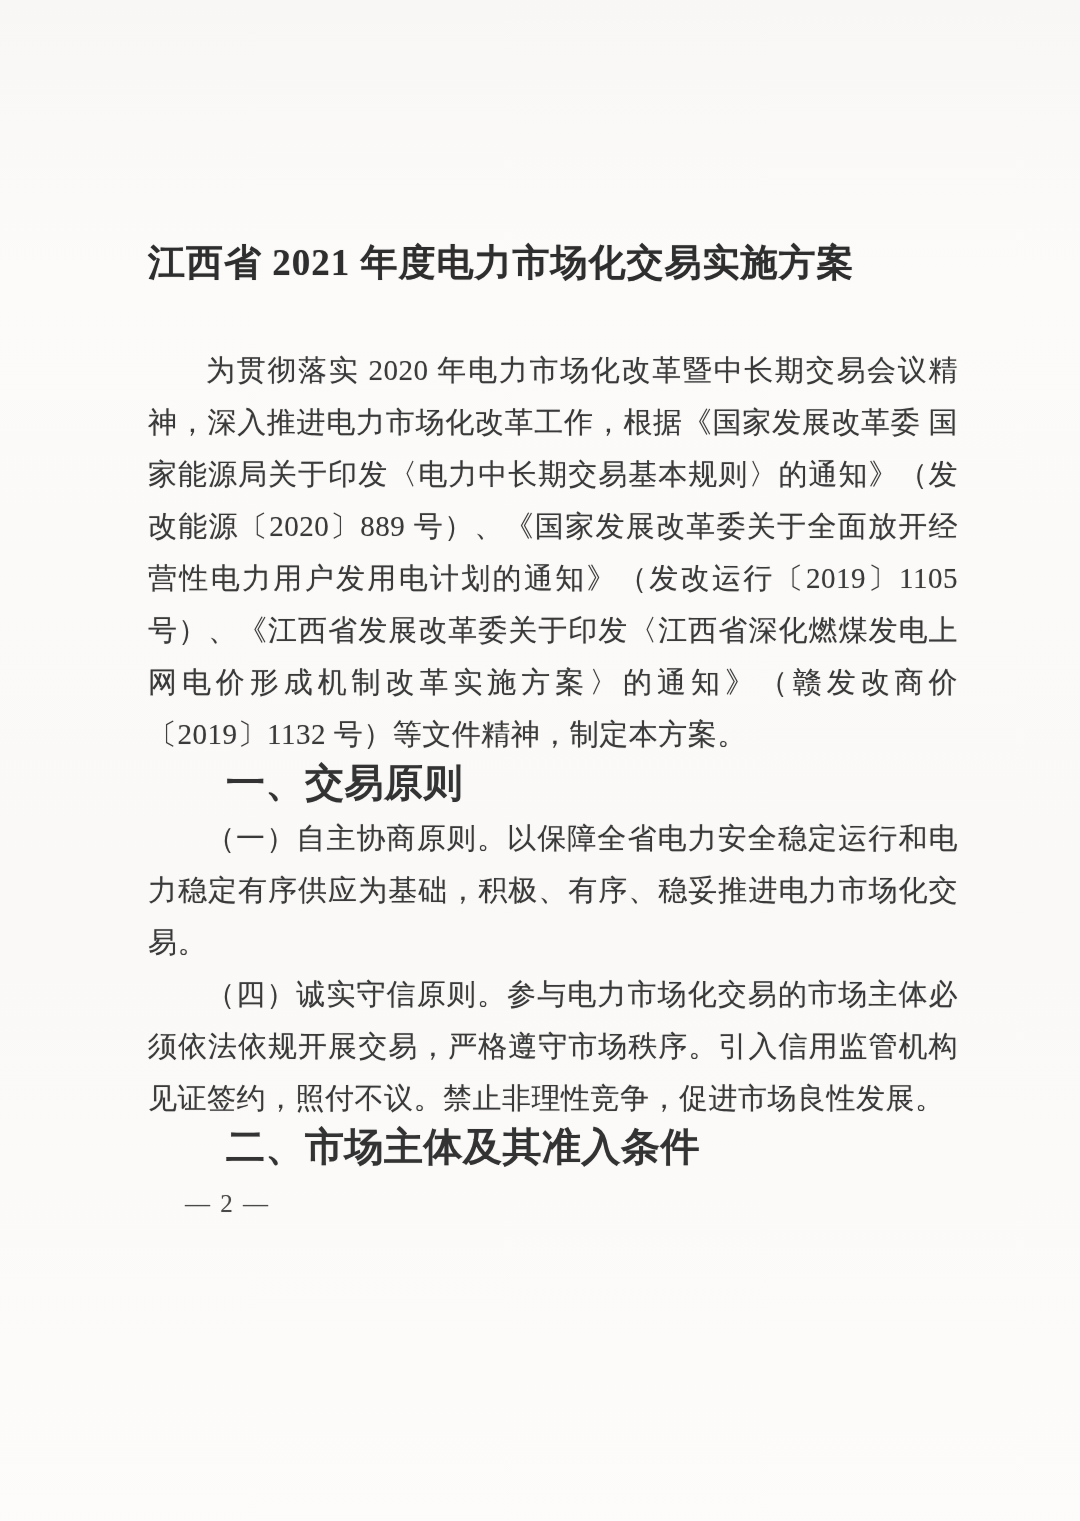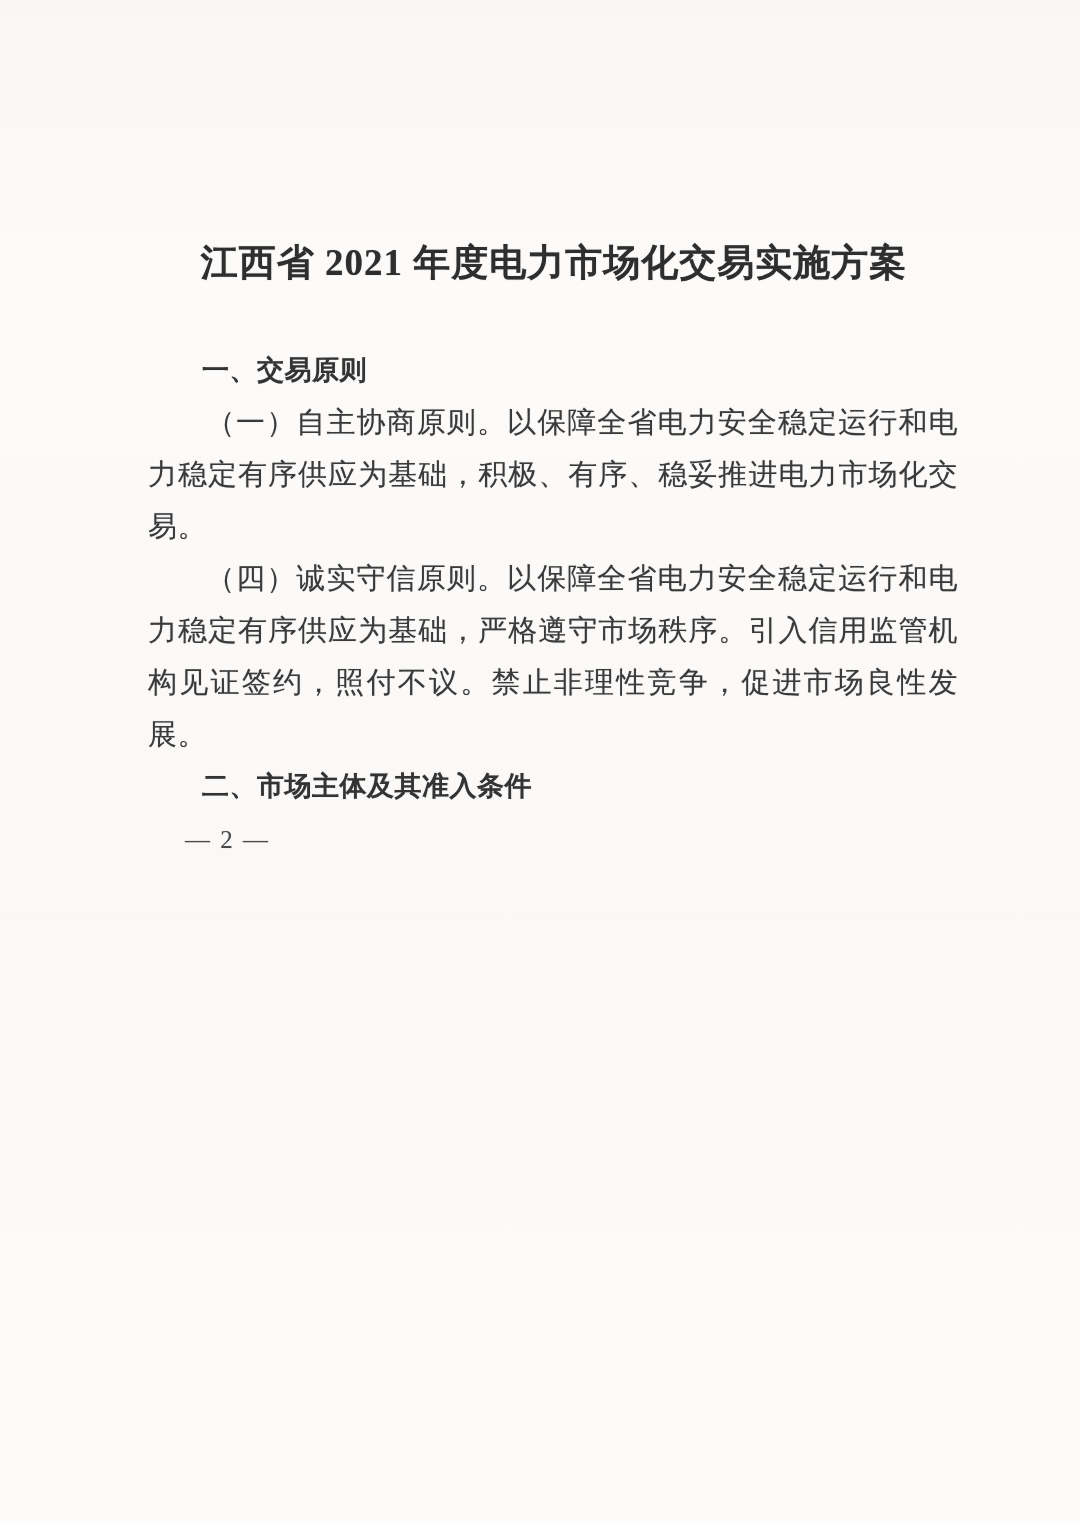--- a/index.html
+++ b/index.html
@@ -14,21 +14,21 @@
     margin: 0 auto;
     background:
       linear-gradient(180deg, rgba(244,243,241,0.55) 0%, rgba(250,249,248,0.35) 18%, rgba(246,245,243,0.45) 60%, rgba(252,251,250,0.3) 100%),
       #fdfcfb;
     overflow: hidden;
     font-family: "Liberation Serif", "DejaVu Serif", serif;
     color: #3a3a3a;
   }
   .doc-title {
     margin: 238px 120px 0 148px;
-    text-align: center;
+    text-align: left;
     font-size: 37px;
     font-weight: bold;
     letter-spacing: 1px;
     color: #2e2e2e;
     text-shadow: 0 0 1px rgba(40,40,40,0.45);
   }
   .doc-body {
     margin: 56px 122px 0 148px;
     font-size: 29px;
     line-height: 52px;
@@ -36,40 +36,41 @@
     text-align: justify;
     text-shadow: 0 0 1px rgba(50,50,50,0.35);
   }
   .doc-body p {
     margin: 0;
     text-indent: 2em;
   }
   .doc-body .section-heading {
     margin: 0;
     text-indent: 2em;
-    font-family: Liberation Sans, sans-serif;
+    font-family: Liberation Mono, monospace;
     font-weight: bold;
-    font-size: 27px;
+    font-size: 39px;
     color: #333333;
   }
   .page-footer {
     margin: 14px 0 0 185px;
     font-size: 25px;
     letter-spacing: 2px;
     color: #4a4a4a;
     text-shadow: 0 0 1px rgba(60,60,60,0.3);
   }
 </style>
 </head>
 <body>
 
 <div class="page">
   <h1 class="doc-title">江西省 2021 年度电力市场化交易实施方案</h1>
 
   <div class="doc-body">
+    <p>为贯彻落实 2020 年电力市场化改革暨中长期交易会议精神，深入推进电力市场化改革工作，根据《国家发展改革委 国家能源局关于印发〈电力中长期交易基本规则〉的通知》（发改能源〔2020〕889 号）、《国家发展改革委关于全面放开经营性电力用户发用电计划的通知》（发改运行〔2019〕1105 号）、《江西省发展改革委关于印发〈江西省深化燃煤发电上网电价形成机制改革实施方案〉的通知》（赣发改商价〔2019〕1132 号）等文件精神，制定本方案。</p>
     <p class="section-heading">一、交易原则</p>
     <p>（一）自主协商原则。以保障全省电力安全稳定运行和电力稳定有序供应为基础，积极、有序、稳妥推进电力市场化交易。</p>
-    <p>（四）诚实守信原则。以保障全省电力安全稳定运行和电力稳定有序供应为基础，严格遵守市场秩序。引入信用监管机构见证签约，照付不议。禁止非理性竞争，促进市场良性发展。</p>
+    <p>（四）诚实守信原则。参与电力市场化交易的市场主体必须依法依规开展交易，严格遵守市场秩序。引入信用监管机构见证签约，照付不议。禁止非理性竞争，促进市场良性发展。</p>
     <p class="section-heading">二、市场主体及其准入条件</p>
   </div>
 
   <div class="page-footer">— 2 —</div>
 </div>
 
 </body></html>

